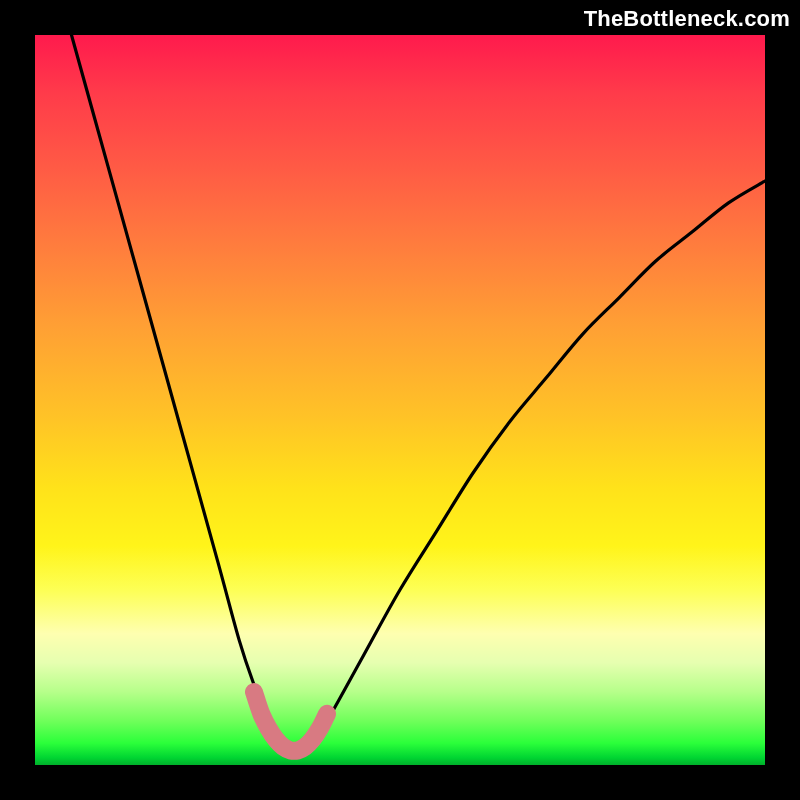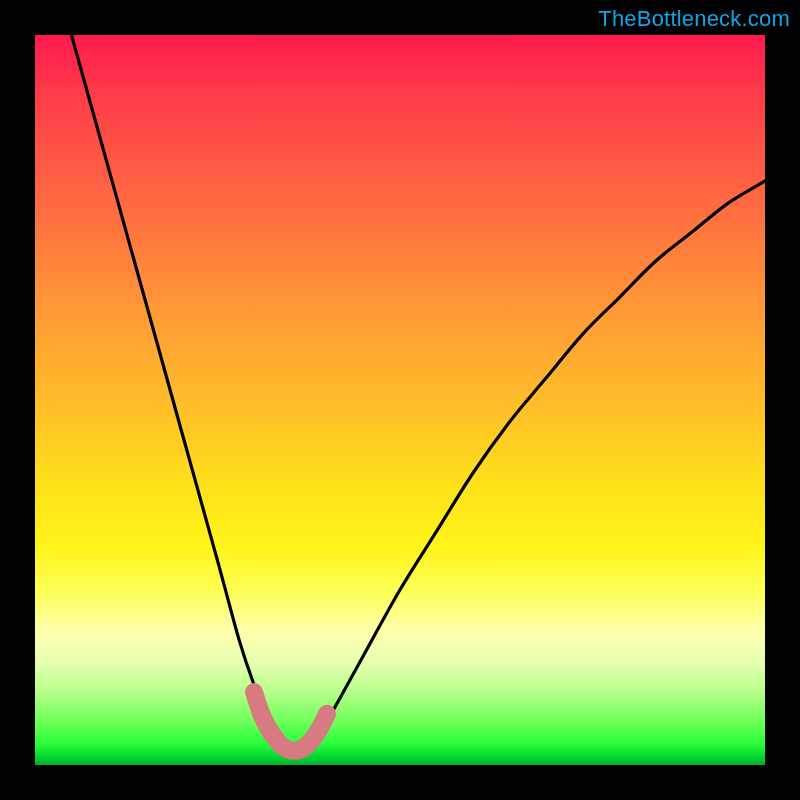--- a/index.html
+++ b/index.html
@@ -43,23 +43,23 @@
       #6fff5a 94%,
       #2bff3a 97%,
       #00d532 99%,
       #00b02b 100%
     );
   }
   .watermark {
     position: absolute;
     top: 6px;
     right: 10px;
-    color: #0ea5e9;
+    color: #ffffff;
     font-size: 22px;
-    font-weight: 400;
+    font-weight: 700;
     letter-spacing: 0.2px;
     user-select: none;
   }
   svg.curve {
     position: absolute;
     left: 0;
     top: 0;
     width: 730px;
     height: 730px;
   }

